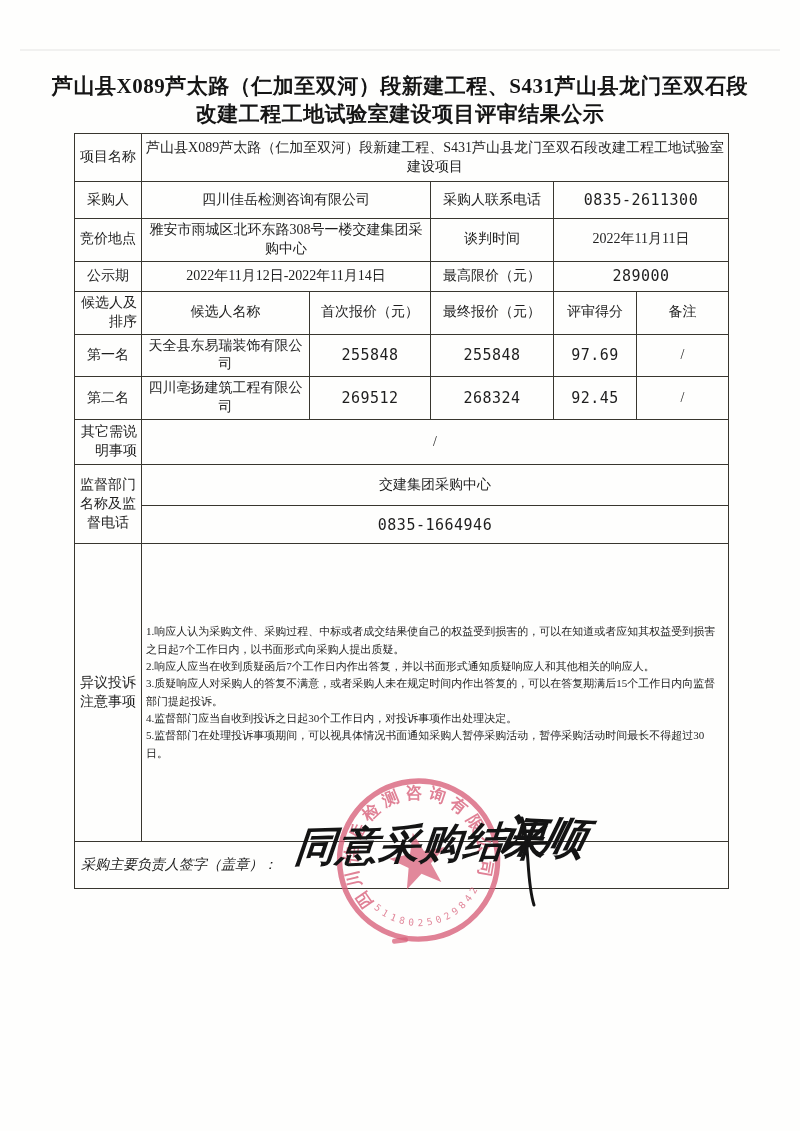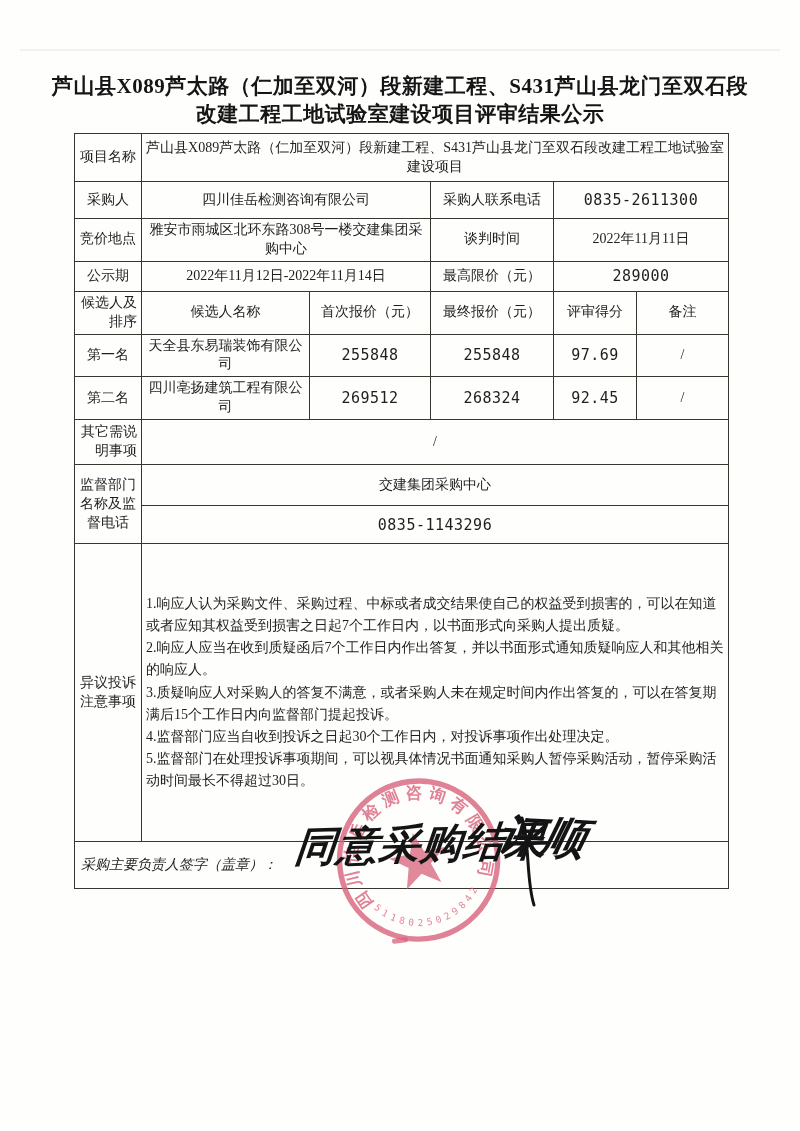--- a/index.html
+++ b/index.html
@@ -21,21 +21,21 @@
     position:absolute; top:133px; left:74px; width:654px;
     border-collapse:collapse; table-layout:fixed;
     font-size:14px; color:#1e1e1e;
   }
   table.main td {
     border:1.4px solid #38362f; text-align:center; vertical-align:middle;
     padding:2px 4px; line-height:1.35; overflow:hidden;
   }
   td.lbl { padding:2px 3px; }
   td.notice-cell { text-align:left; padding:6px 9px; }
-  .notice-item { font-size:14px; line-height:1.58; text-align:left; }
+  .notice-item { font-size:11px; line-height:1.58; text-align:left; }
   .num { font-family:"DejaVu Sans Mono","Liberation Mono",monospace; font-size:15px; letter-spacing:0.5px; }
   .sig-row-cell { text-align:left !important; padding-left:6px !important; font-size:14px;font-style:italic; }
   
   .handwriting {
     position:absolute; top:816px; left:295px; width:320px;
     font-size:41px; color:#141414; font-style:italic; font-weight:600;
     transform:rotate(-1.5deg) skewX(-7deg); letter-spacing:1px; white-space:nowrap;
   }
   .signature {
     position:absolute; top:808px; left:498px;
@@ -117,21 +117,21 @@
       </tr>
       <tr style="height:45px">
         <td class="lbl" style="text-align:right;padding-left:4px">其它需说明事项</td>
         <td colspan="5">/</td>
       </tr>
       <tr style="height:41px">
         <td class="lbl" rowspan="2">监督部门名称及监督电话</td>
         <td colspan="5">交建集团采购中心</td>
       </tr>
       <tr style="height:38px">
-        <td colspan="5" class="num">0835-1143296</td>
+        <td colspan="5" class="num">0835-1664946</td>
       </tr>
       <tr style="height:298px">
         <td class="lbl">异议投诉注意事项</td>
         <td colspan="5" class="notice-cell">
           <div class="notice-item">1.响应人认为采购文件、采购过程、中标或者成交结果使自己的权益受到损害的，可以在知道或者应知其权益受到损害之日起7个工作日内，以书面形式向采购人提出质疑。</div>
           <div class="notice-item">2.响应人应当在收到质疑函后7个工作日内作出答复，并以书面形式通知质疑响应人和其他相关的响应人。</div>
           <div class="notice-item">3.质疑响应人对采购人的答复不满意，或者采购人未在规定时间内作出答复的，可以在答复期满后15个工作日内向监督部门提起投诉。</div>
           <div class="notice-item">4.监督部门应当自收到投诉之日起30个工作日内，对投诉事项作出处理决定。</div>
           <div class="notice-item">5.监督部门在处理投诉事项期间，可以视具体情况书面通知采购人暂停采购活动，暂停采购活动时间最长不得超过30日。</div>
         </td>

